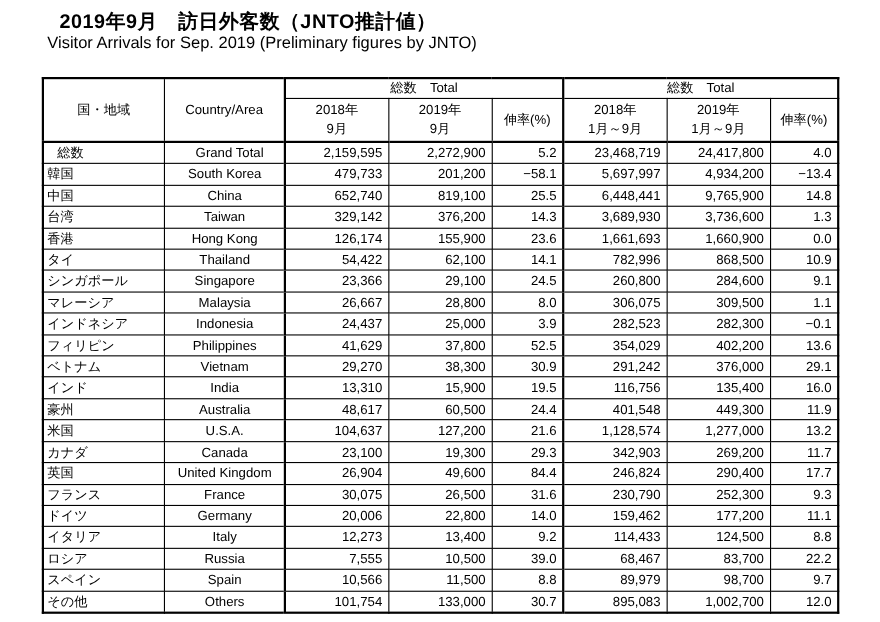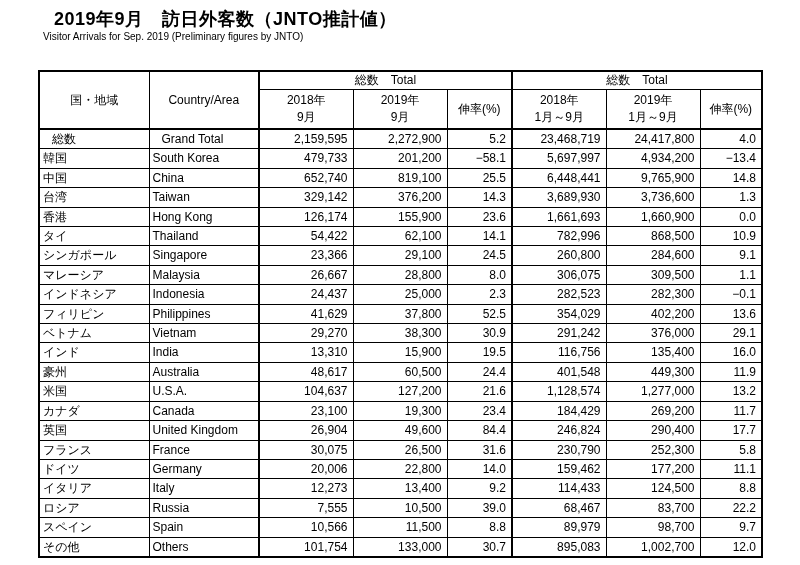--- a/index.html
+++ b/index.html
@@ -22,21 +22,21 @@
     top: 7px;
     font-size: 18px;
     font-weight: bold;
     letter-spacing: 0.5px;
     white-space: nowrap;
   }
   .subtitle {
     position: absolute;
     left: 43px;
     top: 31px;
-    font-size: 10px;
+    font-size: 15px;
     white-space: nowrap;
   }
   table.stats {
     position: absolute;
     left: 38px;
     top: 70px;
     border-collapse: collapse;
     table-layout: fixed;
     border: 2px solid #000;
   }
@@ -59,21 +59,21 @@
   }
   thead tr.group-row th { height: 17px; }
   thead tr.period-row th { height: 38px; line-height: 17px; }
 
   tbody td {
     height: 18.4px;
     font-size: 12px;
     line-height: 18.4px;
   }
   tbody td.jp { text-align: left; padding: 0 2px 0 3px; }
-  tbody td.en { text-align: left; padding: 0 2px 0 3px; }
+  tbody td.en { text-align: center; padding: 0 2px 0 3px; }
   tbody td.num { text-align: right; padding: 0 5px 0 2px; }
 </style>
 </head>
 <body>
 
 <div class="page">
 
   <div class="title">2019年9月　訪日外客数（JNTO推計値）</div>
   <div class="subtitle">Visitor Arrivals for Sep. 2019 (Preliminary figures by JNTO)</div>
 
@@ -195,21 +195,21 @@
           <td class="num">8.0</td>
           <td class="num tl">306,075</td>
           <td class="num">309,500</td>
           <td class="num">1.1</td>
         </tr>
         <tr>
           <td class="jp">インドネシア</td>
           <td class="en">Indonesia</td>
           <td class="num tl">24,437</td>
           <td class="num">25,000</td>
-          <td class="num">2.3</td>
+          <td class="num">3.9</td>
           <td class="num tl">282,523</td>
           <td class="num">282,300</td>
           <td class="num">−0.1</td>
         </tr>
         <tr>
           <td class="jp">フィリピン</td>
           <td class="en">Philippines</td>
           <td class="num tl">41,629</td>
           <td class="num">37,800</td>
           <td class="num">52.5</td>
@@ -255,22 +255,22 @@
           <td class="num">21.6</td>
           <td class="num tl">1,128,574</td>
           <td class="num">1,277,000</td>
           <td class="num">13.2</td>
         </tr>
         <tr>
           <td class="jp">カナダ</td>
           <td class="en">Canada</td>
           <td class="num tl">23,100</td>
           <td class="num">19,300</td>
-          <td class="num">23.4</td>
-          <td class="num tl">184,429</td>
+          <td class="num">29.3</td>
+          <td class="num tl">342,903</td>
           <td class="num">269,200</td>
           <td class="num">11.7</td>
         </tr>
         <tr>
           <td class="jp">英国</td>
           <td class="en">United Kingdom</td>
           <td class="num tl">26,904</td>
           <td class="num">49,600</td>
           <td class="num">84.4</td>
           <td class="num tl">246,824</td>
@@ -278,21 +278,21 @@
           <td class="num">17.7</td>
         </tr>
         <tr>
           <td class="jp">フランス</td>
           <td class="en">France</td>
           <td class="num tl">30,075</td>
           <td class="num">26,500</td>
           <td class="num">31.6</td>
           <td class="num tl">230,790</td>
           <td class="num">252,300</td>
-          <td class="num">5.8</td>
+          <td class="num">9.3</td>
         </tr>
         <tr>
           <td class="jp">ドイツ</td>
           <td class="en">Germany</td>
           <td class="num tl">20,006</td>
           <td class="num">22,800</td>
           <td class="num">14.0</td>
           <td class="num tl">159,462</td>
           <td class="num">177,200</td>
           <td class="num">11.1</td>

